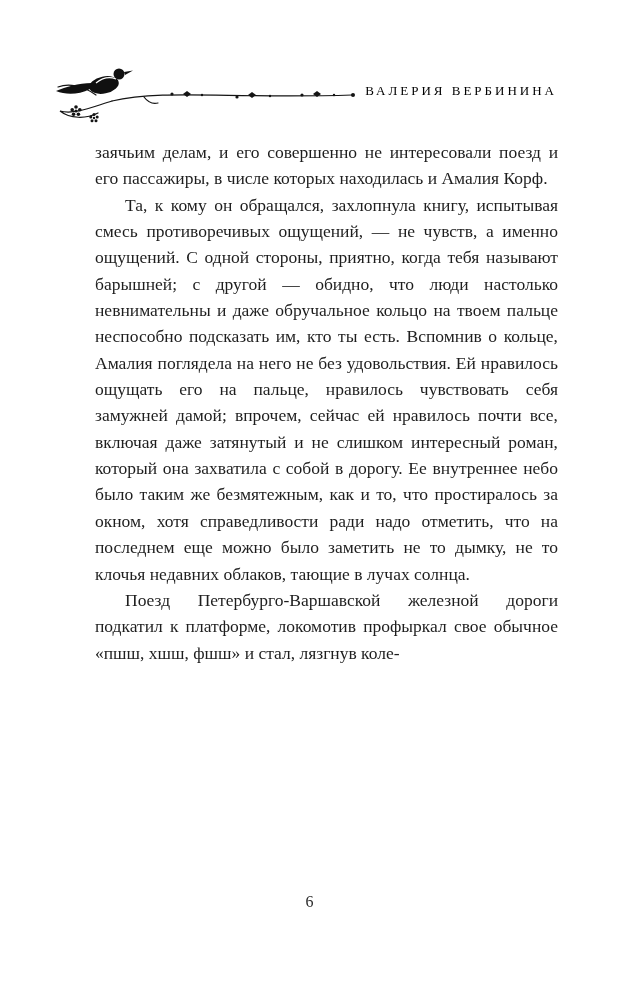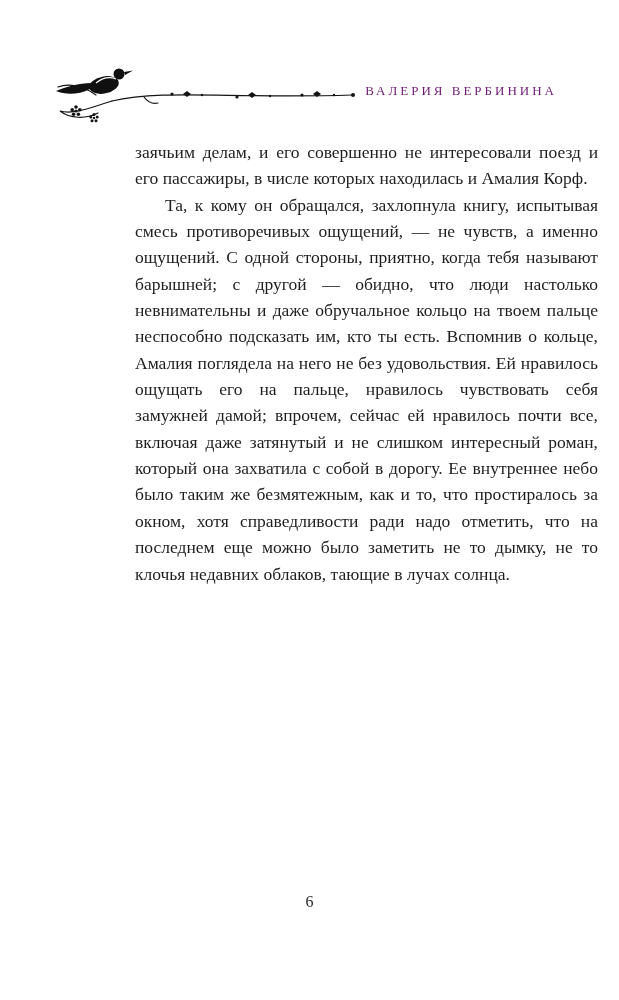--- a/index.html
+++ b/index.html
@@ -32,35 +32,34 @@
     height: 72px;
     display: block;
   }
   .author {
     position: absolute;
     right: 0;
     top: 28px;
     font-size: 13px;
     letter-spacing: 3px;
     font-weight: 500;
-    color: #701a75;
+    color: #000000;
     white-space: nowrap;
     text-align: right;
   }
   .text-block {
     position: absolute;
     left: 95px;
     top: 139px;
     width: 463px;
     font-size: 17.5px;
     line-height: 26.35px;
     color: #1e1e1e;
     text-align: justify;
     hyphens: auto;
-    margin-left: 40px;
     -webkit-hyphens: auto;
   }
   .text-block p {
     margin: 0;
     padding: 0;
     text-indent: 30px;
   }
   .text-block p:first-child {
     text-indent: 0;
   }
@@ -128,17 +127,18 @@
           </g>
         </g>
       </svg>
     </span>
     <span class="author">ВАЛЕРИЯ ВЕРБИНИНА</span>
   </div>
 
   <div class="text-block">
       <p>заячьим делам, и его совершенно не интересовали поезд и его пассажиры, в числе которых находилась и Амалия Корф.</p>
       <p>Та, к кому он обращался, захлопнула книгу, испытывая смесь противоречивых ощущений, — не чувств, а именно ощущений. С одной стороны, приятно, когда тебя называют барышней; с другой — обидно, что люди настолько невнимательны и даже обручальное кольцо на твоем пальце неспособно подсказать им, кто ты есть. Вспомнив о кольце, Амалия поглядела на него не без удовольствия. Ей нравилось ощущать его на пальце, нравилось чувствовать себя замужней дамой; впрочем, сейчас ей нравилось почти все, включая даже затянутый и не слишком интересный роман, который она захватила с собой в дорогу. Ее внутреннее небо было таким же безмятежным, как и то, что простиралось за окном, хотя справедливости ради надо отметить, что на последнем еще можно было заметить не то дымку, не то клочья недавних облаков, тающие в лучах солнца.</p>
+      <p>Поезд Петербурго-Варшавской железной дороги подкатил к платформе, локомотив профыркал свое обычное «пшш, хшш, фшш» и стал, лязгнув коле-</p>
     </div>
 
   <div class="page-number">6</div>
 
 </div>
 
 </body></html>

